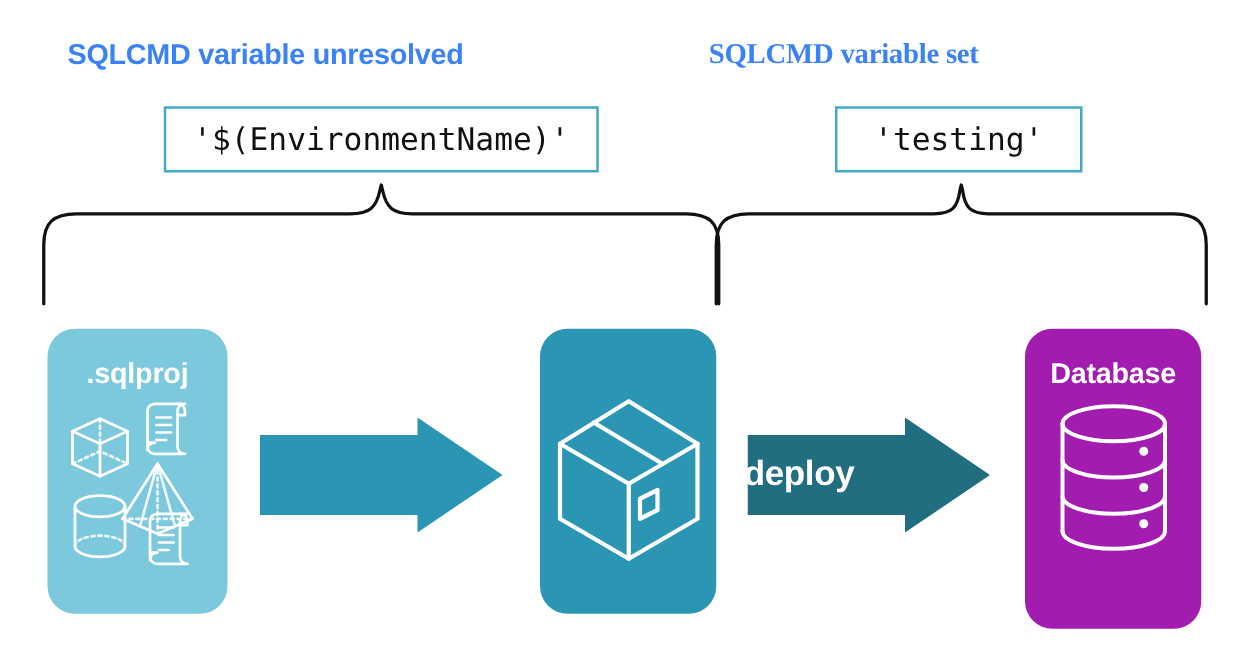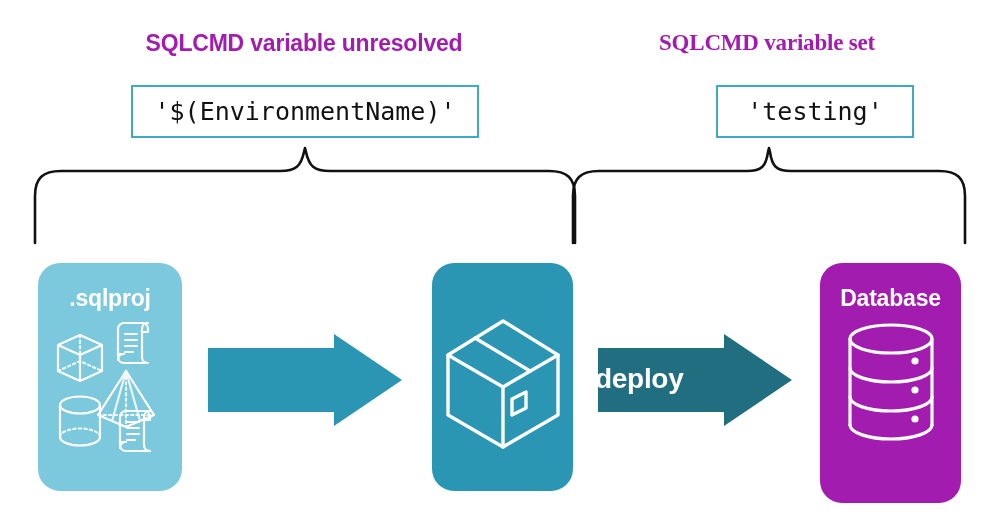--- a/index.html
+++ b/index.html
@@ -18,22 +18,22 @@
     background: #ffffff;
     overflow: hidden;
   }
 
   
   .section-title {
     position: absolute;
     font-family: "Liberation Sans", sans-serif;
     font-size: 23px;
     font-weight: bold;
-    color: #a21caf;
-    text-align: center;
+    color: #3b82f6;
+    text-align: left;
     white-space: nowrap;
     letter-spacing: -0.2px;
   }
   #title-left  { left: 54px;  top: 30px; width: 500px; }
   #title-right { left: 567px; top: 30px; width: 400px; font-family: Liberation Serif, serif; }
 
   
   .code-box {
     position: absolute;
     box-sizing: border-box;
@@ -41,21 +41,21 @@
     background: #ffffff;
     display: flex;
     align-items: center;
     justify-content: center;
     font-family: "DejaVu Sans Mono", monospace;
     font-size: 25px;
     color: #111111;
     letter-spacing: 0px;
   }
   #code-left  { left: 131px; top: 85px;  width: 348px; height: 53px; text-align: center; }
-  #code-right { left: 668px; top: 85px;  width: 198px; height: 53px; margin-left: 48px; }
+  #code-right { left: 668px; top: 85px;  width: 198px; height: 53px; }
 
   
   .brace-svg {
     position: absolute;
     overflow: visible;
   }
   #brace-left  { left: 30px;  top: 148px; }
   #brace-right { left: 570px; top: 148px; }
 
   

